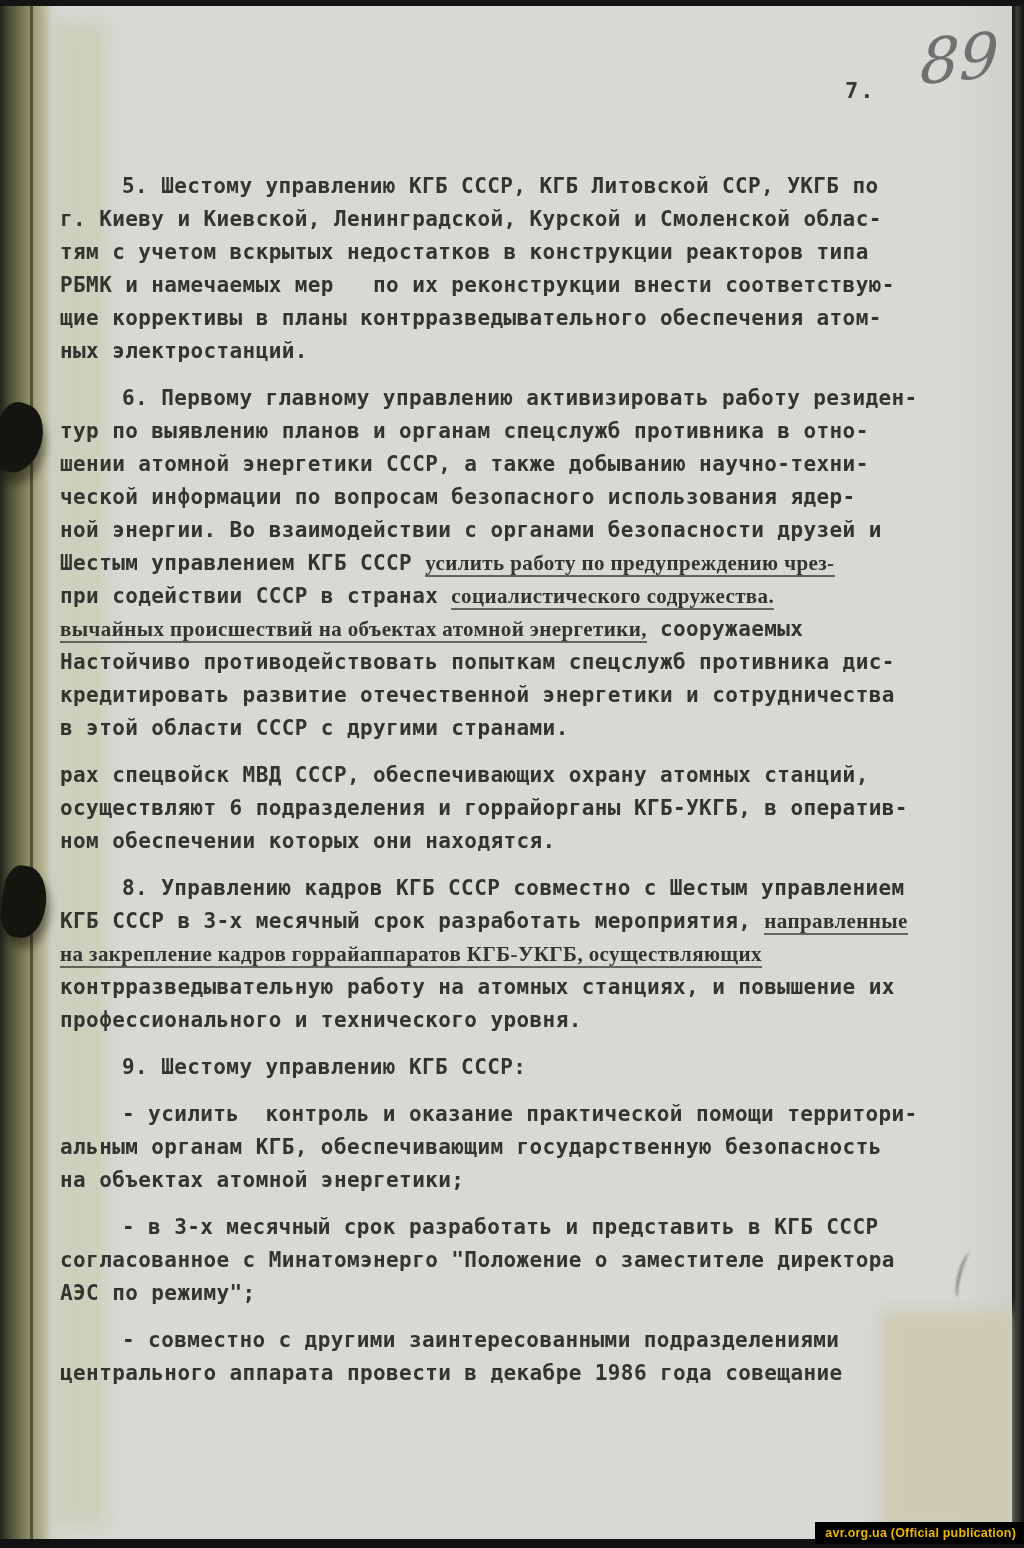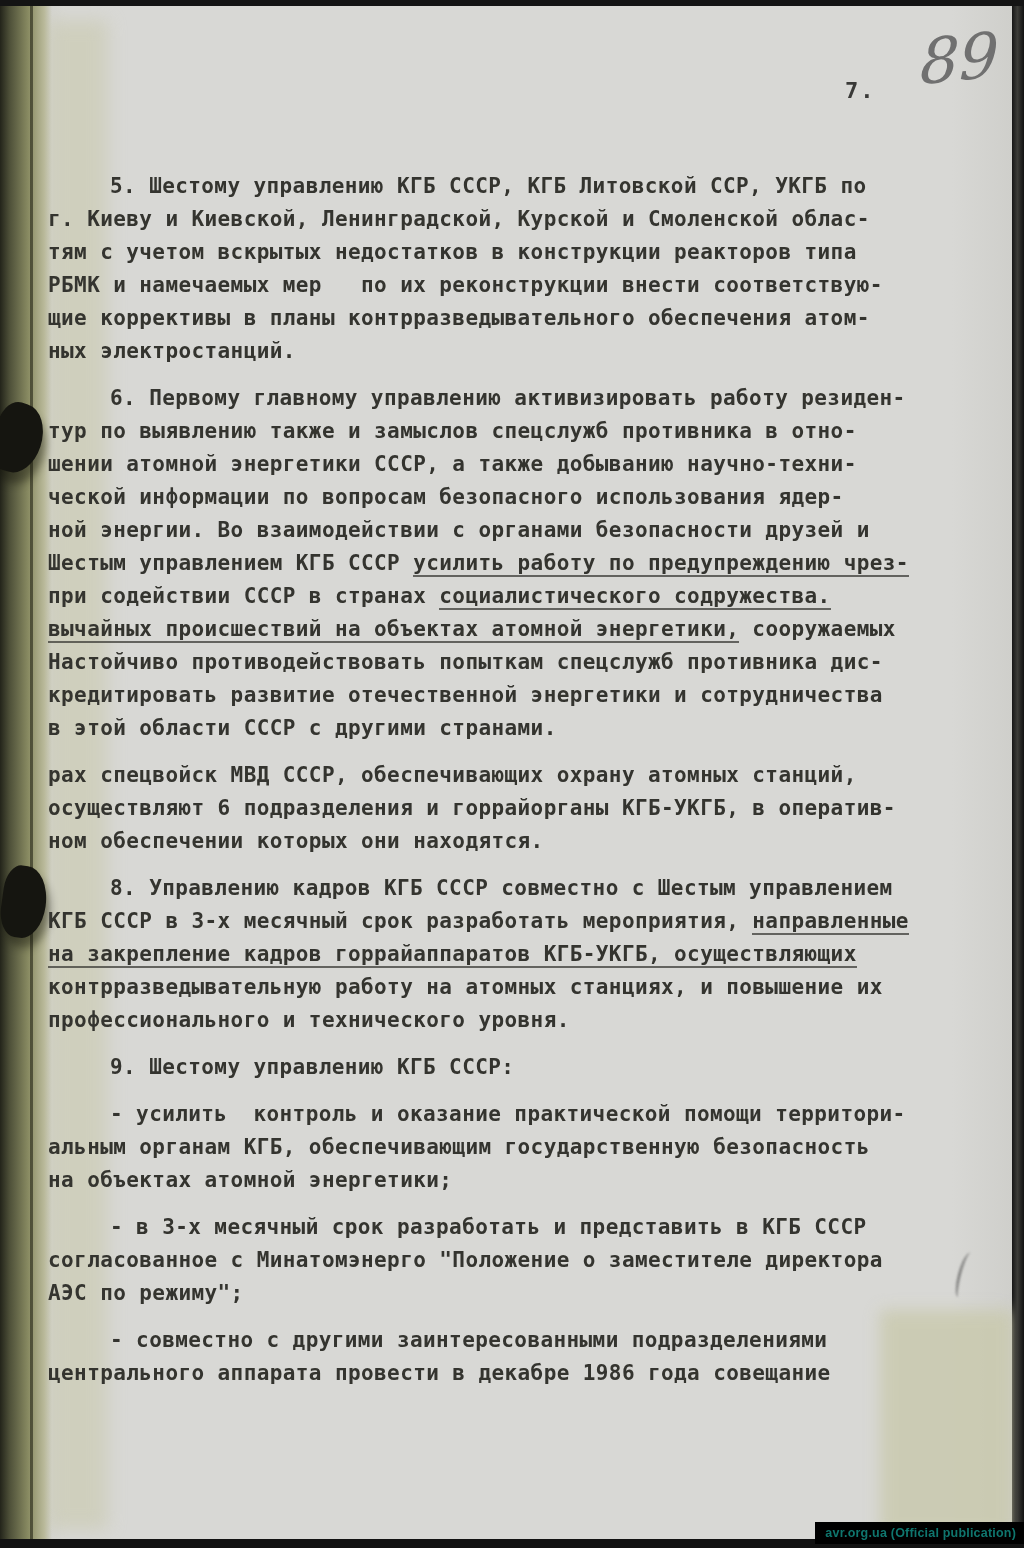--- a/index.html
+++ b/index.html
@@ -49,33 +49,33 @@
     font-style:italic;font-size:62px;color:#707070;
     transform:rotate(-6deg) skewX(-8deg);
   }
   
   .doc-body{
     position:absolute;left:48px;top:170px;width:870px;
     font-size:21px;line-height:33px;font-weight:bold;color:#34342f;
     letter-spacing:.4px;
   }
   .para{margin:0 0 14px 0;}
-  .line{white-space:pre;}
+  .line{white-space:pre;margin-left:12px;}
   .line.first{padding-left:62px;}
-  .u{border-bottom:2px solid rgba(60,60,55,.75);}
+  .u{border-bottom:2px solid rgba(60,60,55,.75);font-family:Liberation Serif, serif;}
   
   .ink-mark{
     position:absolute;left:958px;top:1252px;width:10px;height:46px;
     border-left:3px solid rgba(70,70,70,.55);border-radius:60% 40% 50% 50%;
     transform:rotate(14deg);filter:blur(1px);
   }
   
   .watermark{
     position:absolute;right:0;bottom:4px;height:22px;padding:0 8px 0 10px;
-    background:#000;color:#0f766e;font-size:12.5px;font-weight:bold;
+    background:#000;color:#eab308;font-size:12.5px;font-weight:bold;
     display:flex;align-items:center;letter-spacing:.2px;
     font-family:"Liberation Sans","DejaVu Sans",sans-serif;
   }
 </style>
 </head>
 <body>
 
 <div class="scan">
   <div class="page"></div>
   <div class="edge-beige-col"></div>
@@ -95,21 +95,21 @@
       <div class="para">
         <div class="line first"><span>5. Шестому управлению КГБ СССР, КГБ Литовской ССР, УКГБ по</span></div>
         <div class="line"><span>г. Киеву и Киевской, Ленинградской, Курской и Смоленской облас-</span></div>
         <div class="line"><span>тям с учетом вскрытых недостатков в конструкции реакторов типа</span></div>
         <div class="line"><span>РБМК и намечаемых мер   по их реконструкции внести соответствую-</span></div>
         <div class="line"><span>щие коррективы в планы контрразведывательного обеспечения атом-</span></div>
         <div class="line"><span>ных электростанций.</span></div>
       </div>
       <div class="para">
         <div class="line first"><span>6. Первому главному управлению активизировать работу резиден-</span></div>
-        <div class="line"><span>тур по выявлению также и замыслов спецслужб противника в отно-</span></div>
+        <div class="line"><span>тур по выявлению планов и органам спецслужб противника в отно-</span></div>
         <div class="line"><span>шении атомной энергетики СССР, а также добыванию научно-техни-</span></div>
         <div class="line"><span>ческой информации по вопросам безопасного использования ядер-</span></div>
         <div class="line"><span>ной энергии. Во взаимодействии с органами безопасности друзей и</span></div>
         <div class="line"><span>Шестым управлением КГБ СССР </span><span class="u">усилить работу по предупреждению чрез-</span></div>
         <div class="line"><span>при содействии СССР в странах </span><span class="u">социалистического содружества.</span></div>
         <div class="line"><span class="u">вычайных происшествий на объектах атомной энергетики,</span><span> сооружаемых</span></div>
         <div class="line"><span>Настойчиво противодействовать попыткам спецслужб противника дис-</span></div>
         <div class="line"><span>кредитировать развитие отечественной энергетики и сотрудничества</span></div>
         <div class="line"><span>в этой области СССР с другими странами.</span></div>
       </div>

